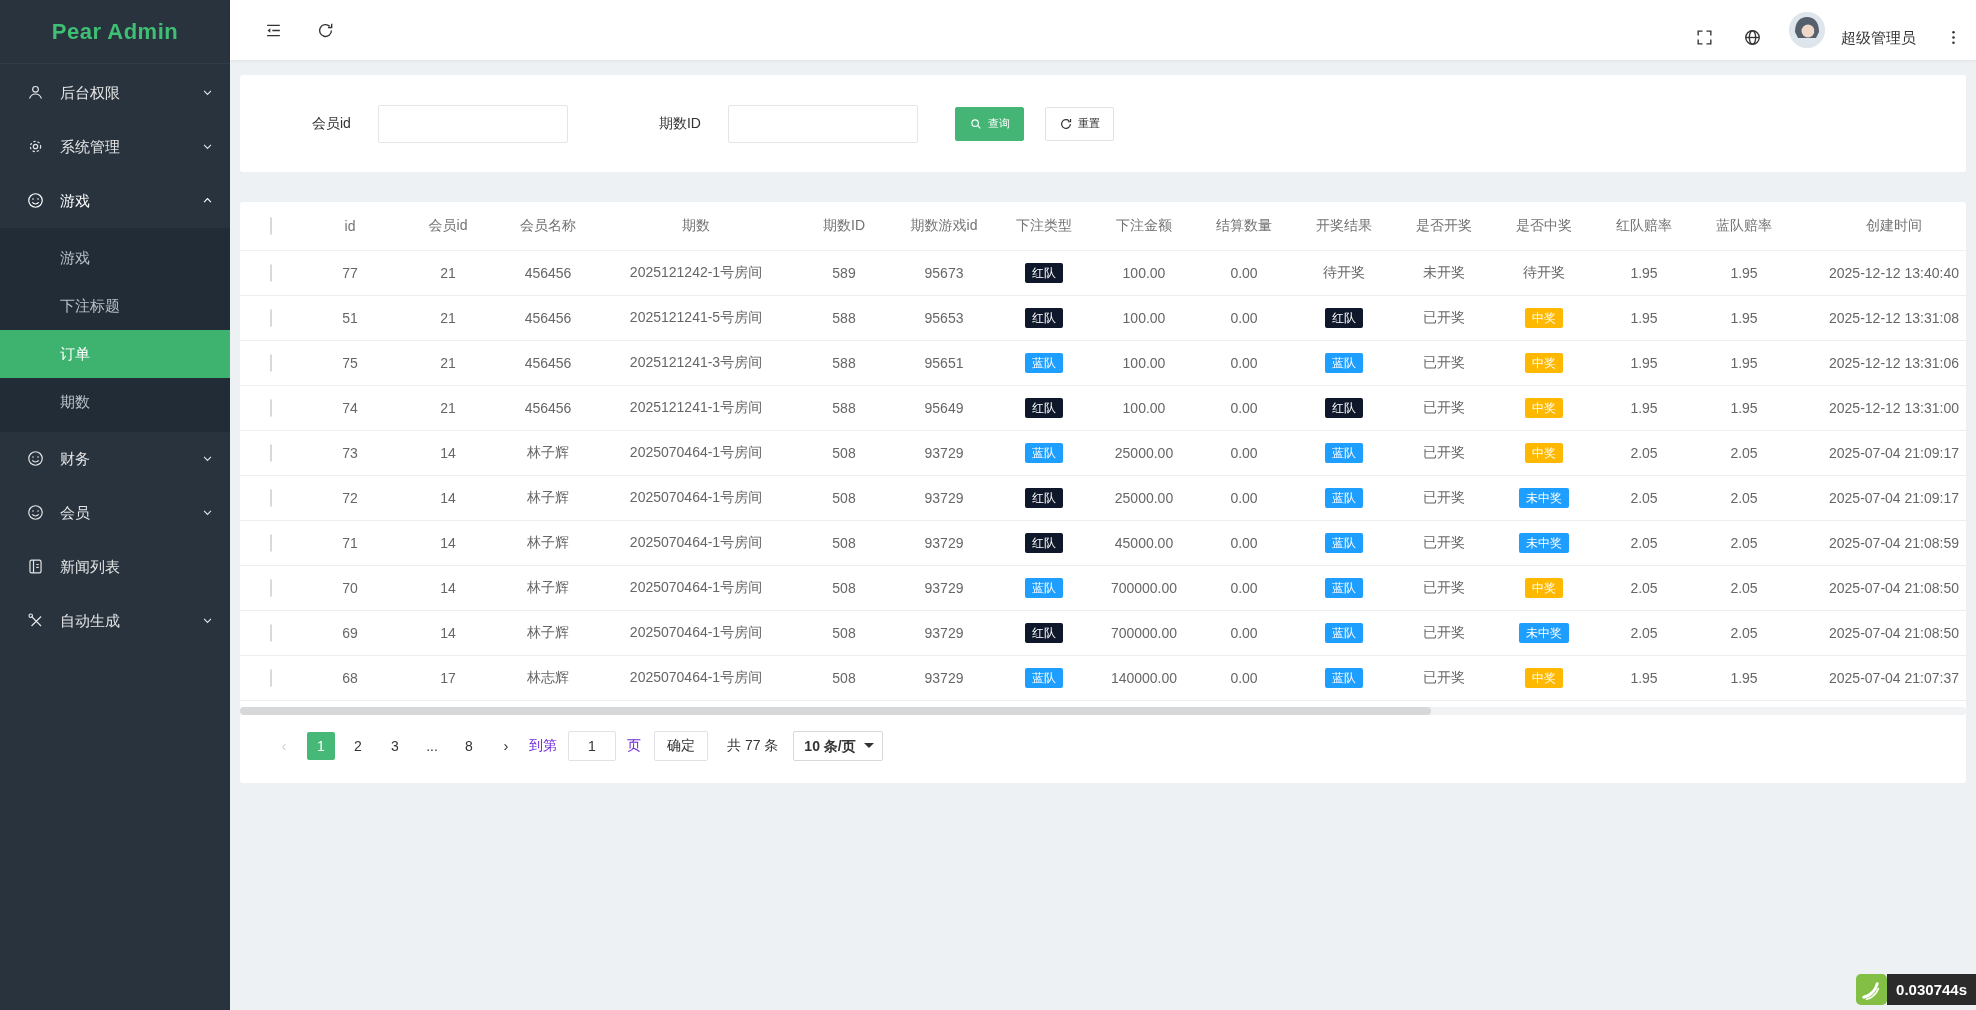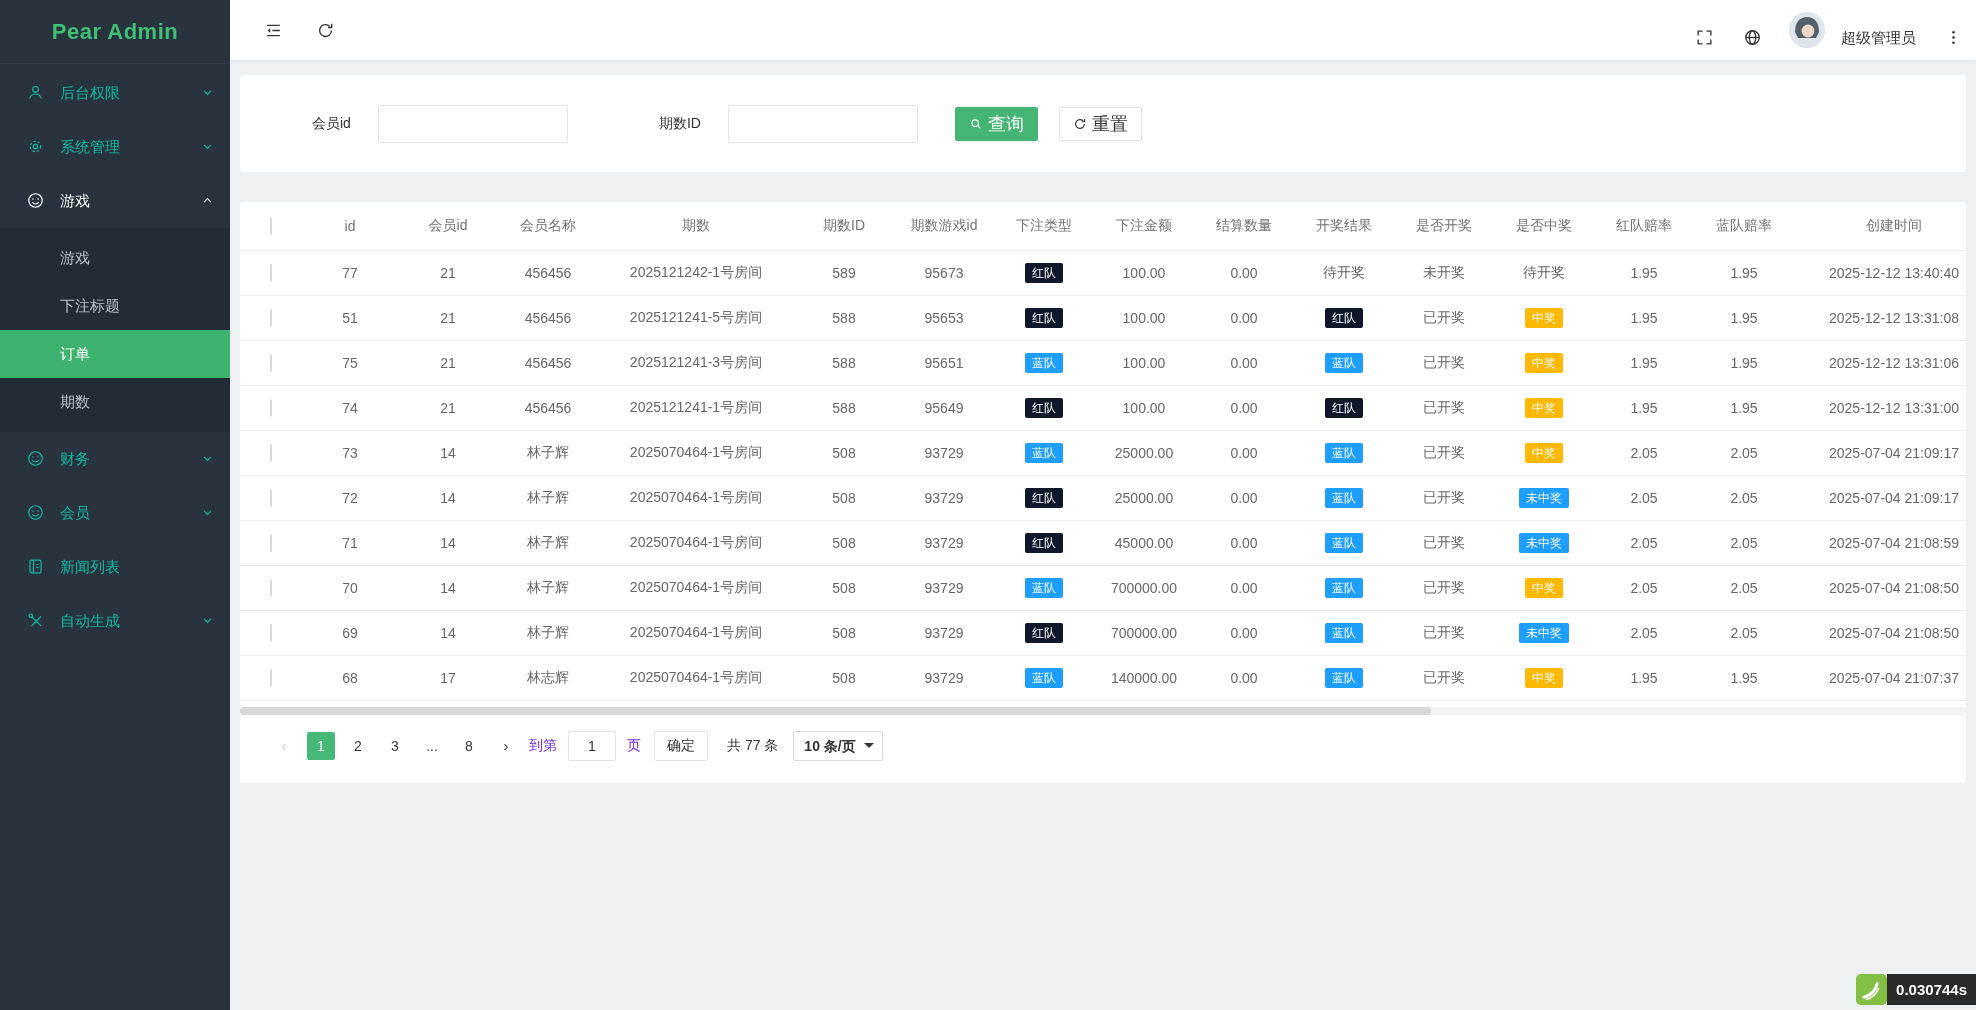--- a/index.html
+++ b/index.html
@@ -7,21 +7,21 @@
     font-family:"Liberation Sans","DejaVu Sans",sans-serif; background:#eef1f4; }
   .app { display:flex; width:100%; height:100%; position:relative; }
 
   
   .sidebar { width:230px; height:100%; background:#28333e; flex:0 0 230px; }
   .logo { height:64px; display:flex; align-items:center; justify-content:center;
     color:#3fbf74; font-size:22px; font-weight:bold; letter-spacing:.5px;
     border-bottom:1px solid rgba(255,255,255,.04); }
   .menu { padding-top:2px; }
   .menu-item { height:54px; display:flex; align-items:center; padding:0 14px 0 26px;
-    color:#14b8a6; font-size:15px; cursor:pointer; position:relative; }
+    color:#e5e5e5; font-size:15px; cursor:pointer; position:relative; }
   .menu-item.expanded { color:#ffffff; }
   .mi-icon { width:20px; height:20px; margin-right:14px; display:inline-flex; }
   .mi-icon svg { width:19px; height:19px; stroke:currentColor; fill:none; stroke-width:1.5; }
   .mi-label { flex:1; }
   .mi-chevron { width:16px; height:16px; display:inline-flex; }
   .mi-chevron svg { width:15px; height:15px; stroke:currentColor; fill:none; stroke-width:1.8; }
   .submenu { background:#222c36; padding:6px 0; }
   .sub-item { height:48px; display:flex; align-items:center; padding-left:60px;
     color:#b9c0c8; font-size:15px; cursor:pointer; }
   .sub-item.active { background:#3eb370; color:#fff; }
@@ -40,21 +40,21 @@
     display:inline-flex; }
   .user-name { font-size:15px; color:#333; margin-left:-10px; }
 
   
   .card { background:#fff; border-radius:3px; margin:0 10px;gap:15px; }
   .search-card { margin-top:15px; height:97px; display:flex; align-items:center; padding-left:72px; }
   .f-label { font-size:14px; color:#333; margin-right:12px; }
   .f-input { width:190px; height:38px; border:1px solid #e3e5e8; border-radius:2px;
     outline:none; padding:0 10px; font-size:14px; color:#333; background:#fff; }
   .grp2 { margin-left:76px; }
-  .btn { height:34px; display:inline-flex; align-items:center; gap:5px; font-size:18px;
+  .btn { height:34px; display:inline-flex; align-items:center; gap:5px; font-size:11px;
     border-radius:2px; cursor:pointer; padding:0 13px; }
   .btn svg { width:14px; height:14px; stroke-width:2; fill:none; }
   .btn-search { background:#44b575; color:#fff; border:1px solid #44b575; margin-left:22px; }
   .btn-search svg { stroke:#fff; }
   .btn-reset { background:#fff; color:#333; border:1px solid #e2e2e6; margin-left:6px; }
   .btn-reset svg { stroke:#333; }
 
   .table-card { margin-top:30px; padding-bottom:4px; }
   .table-wrap { width:100%; overflow:hidden; }
   table { border-collapse:collapse; table-layout:fixed; width:1754px; }

